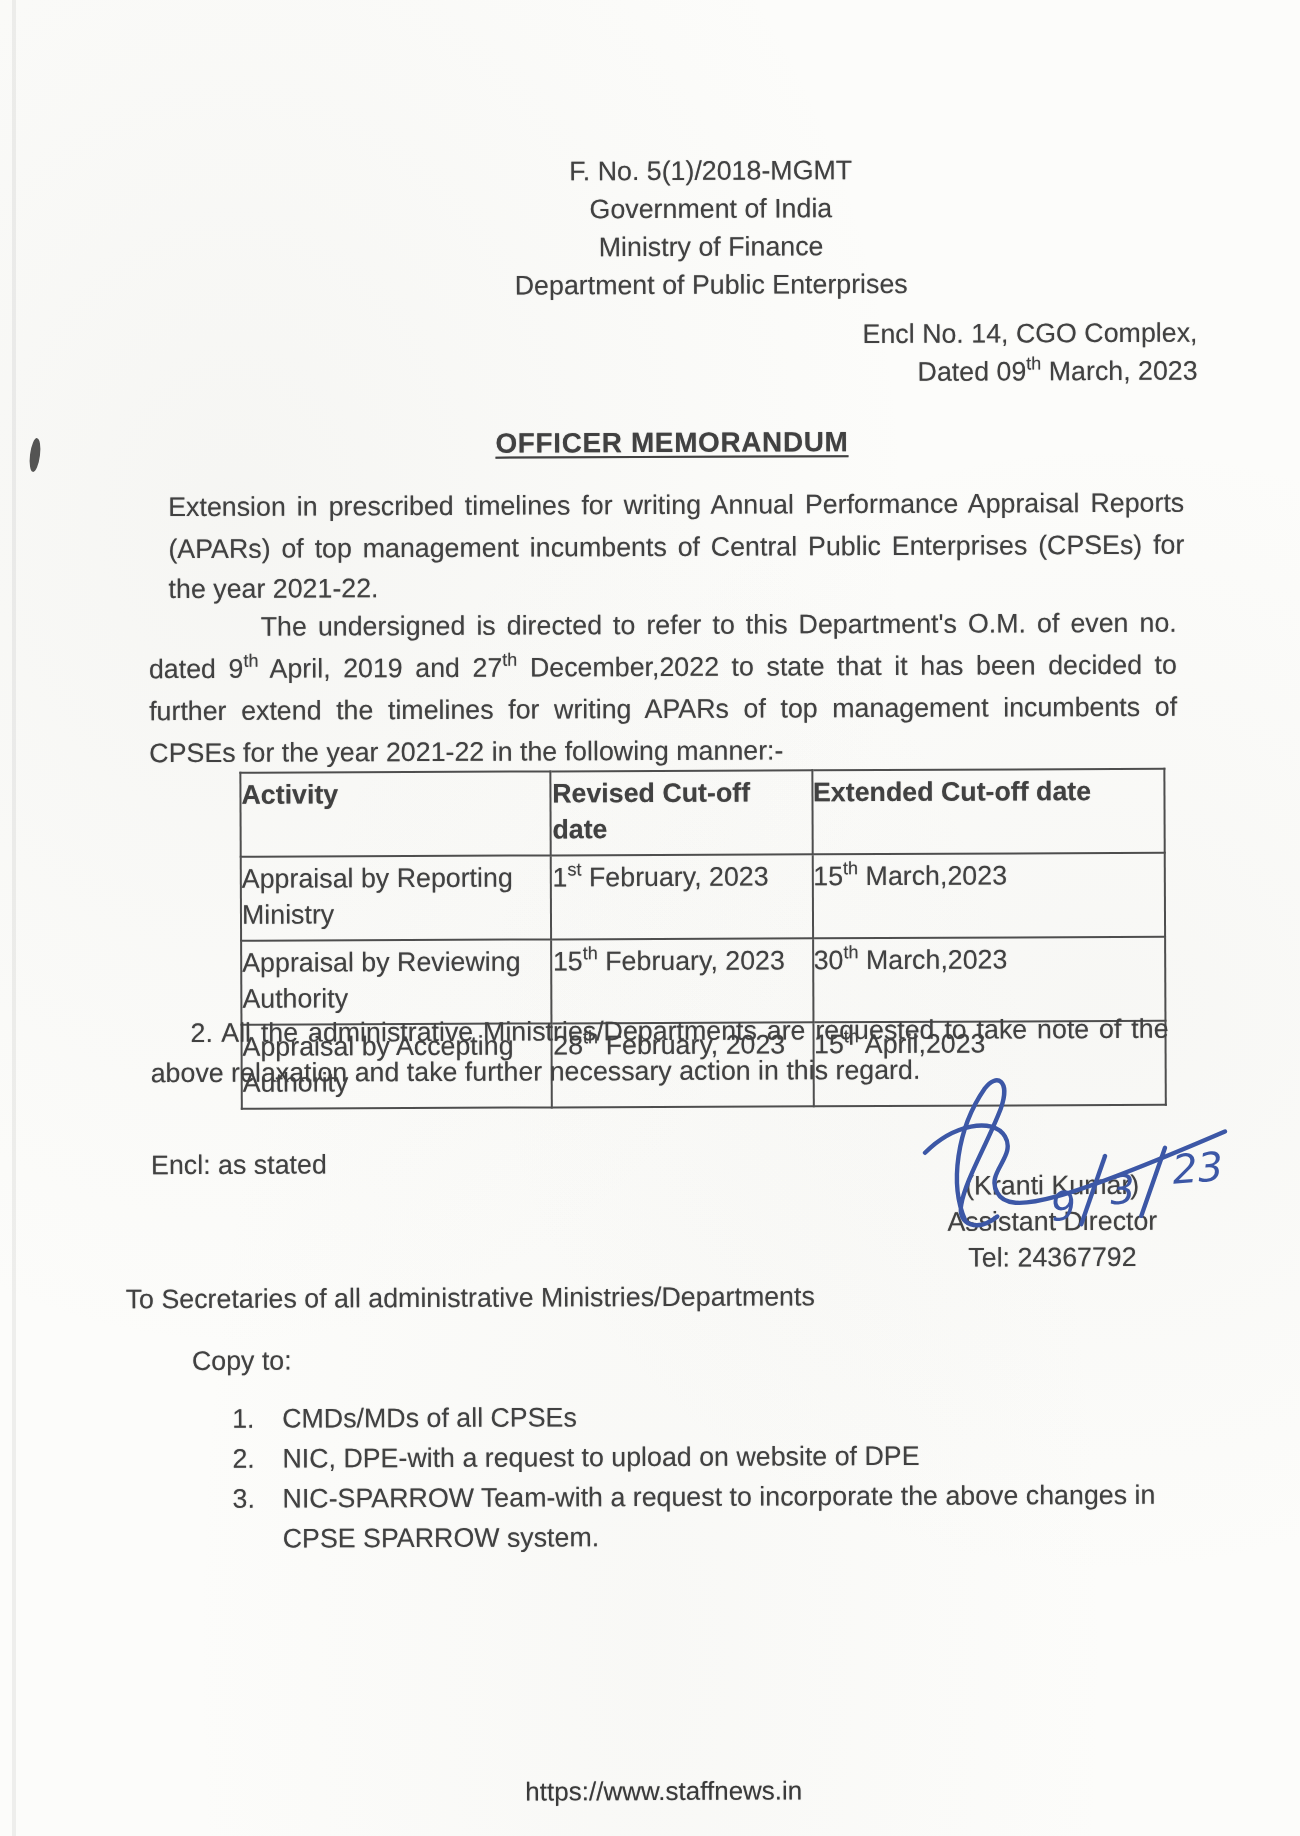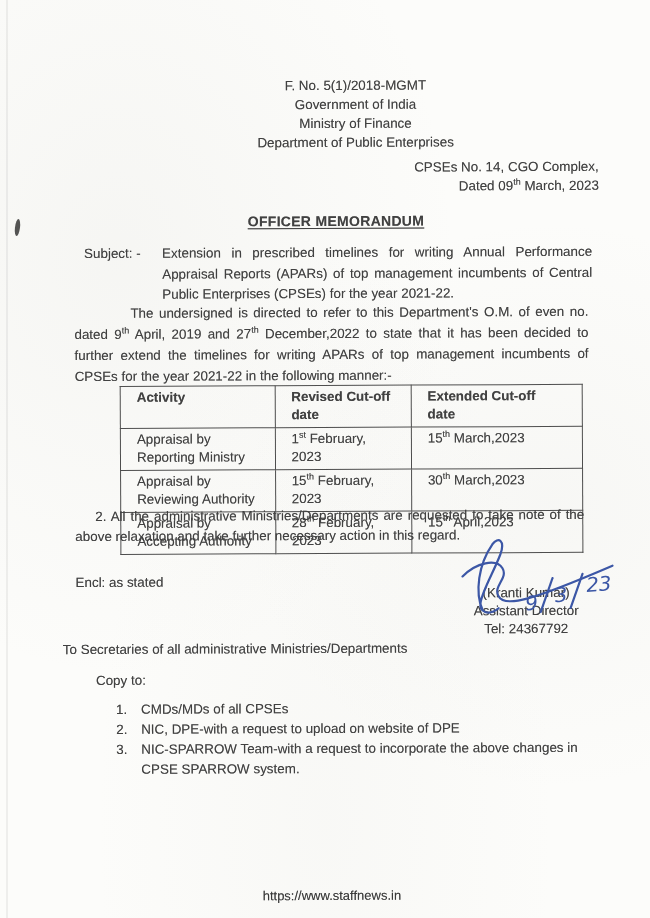--- a/index.html
+++ b/index.html
@@ -33,21 +33,21 @@
   .subject-row { position:absolute; top:243px; left:85px; right:57px; display:flex; line-height:20.5px; }
   .subject-label { flex:0 0 78px; }
   .subject-text { flex:1; text-align:justify; }
 
   .para1 { position:absolute; top:302px; left:75px; right:61px;
     text-align:justify; text-indent:56px; line-height:21px; }
 
   table.cutoff { position:absolute; top:385px; left:120px; width:463px;
     border-collapse:collapse; font-size:13.4px; color:#414141; }
   table.cutoff th, table.cutoff td {
-    border:1.6px solid #4e4e4e; padding:2px 16px 4px; vertical-align:top;
+    border:1.6px solid #4e4e4e; padding:2px 0 4px; vertical-align:top;
     text-align:left; line-height:17.5px; }
   table.cutoff th { font-weight:bold; }
   .col-a { width:148px; } .col-b { width:124px; } .col-c { width:168px; }
 
   .para2 { position:absolute; top:506px; left:75px; right:66px;
     text-align:justify; text-indent:20px; line-height:20px; }
   .encl { position:absolute; top:574px; left:75px; }
 
   .sig-svg { position:absolute; top:533px; left:448px; z-index:2; }
   .sig-text { position:absolute; top:585px; left:438px; width:175px;
@@ -73,30 +73,29 @@
   <div class="content">
 
     <div class="header-block txt">
       <div>F. No. 5(1)/2018-MGMT</div>
       <div>Government of India</div>
       <div>Ministry of Finance</div>
       <div>Department of Public Enterprises</div>
     </div>
 
     <div class="address-block txt">
-      <div>CPSEs No. 14, CGO Complex,</div>
+      <div>Encl No. 14, CGO Complex,</div>
       <div>Dated 09<sup>th</sup> March, 2023</div>
     </div>
 
     <div class="memo-title txt">
       <span>OFFICER MEMORANDUM</span>
     </div>
 
     <div class="subject-row txt">
-      <span class="subject-label">Subject: -</span>
       <span class="subject-text">Extension in prescribed timelines for writing Annual Performance Appraisal Reports (APARs) of top management incumbents of Central Public Enterprises (CPSEs) for the year 2021-22.</span>
     </div>
 
     <div class="para1 txt">The undersigned is directed to refer to this Department's O.M. of even no. dated 9<sup>th</sup> April, 2019 and 27<sup>th</sup> December,2022 to state that it has been decided to further extend the timelines for writing APARs of top management incumbents of CPSEs for the year 2021-22 in the following manner:-</div>
 
     <table class="cutoff txt">
       <tbody>
           <tr>
         <th class="col-a">Activity</th>
         <th class="col-b">Revised Cut-off date</th>

